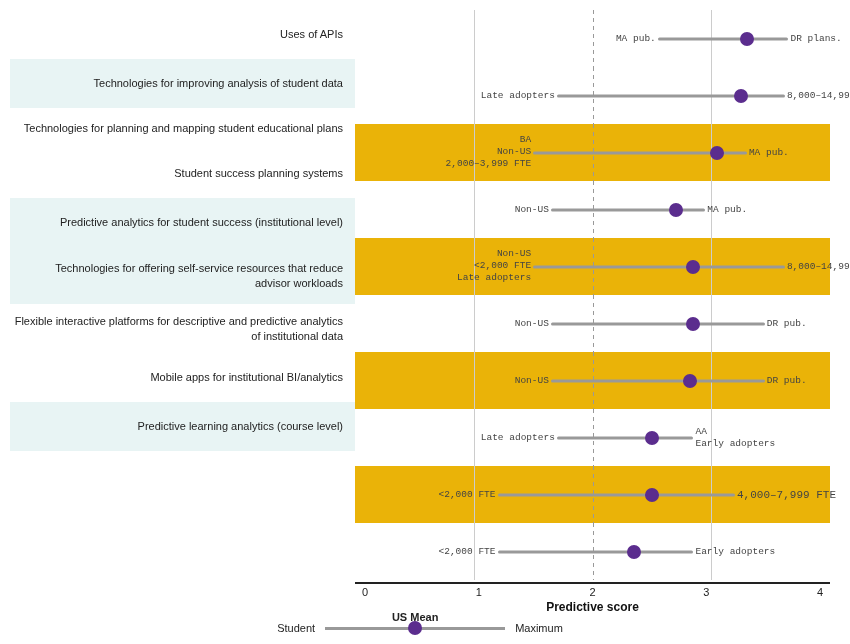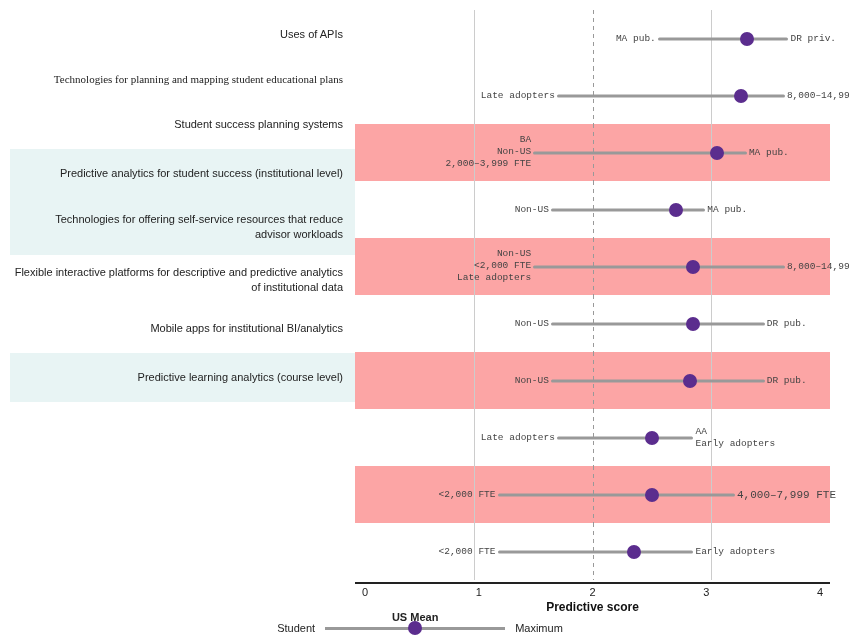--- a/index.html
+++ b/index.html
@@ -48,21 +48,21 @@
     .row-label.shaded {
       background: #e8f4f4;
     }
     .chart-row {
       display: flex;
       align-items: center;
       position: relative;
       flex: 1;
     }
     .chart-row.shaded {
-      background: #fca5a5;
+      background: #eab308;
     }
     .grid-line {
       position: absolute;
       top: 0;
       bottom: 0;
       width: 1px;
       background: #ccc;
     }
     .grid-line.dashed {
       background: repeating-linear-gradient(to bottom, #999 0px, #999 4px, transparent 4px, transparent 8px);
@@ -151,37 +151,38 @@
       white-space: nowrap;
     }
   </style>
 </head>
 <body>
 
 <div class="chart-container">
   <div class="rows-area">
     <div class="labels-col" id="labels-col">
         <div class="row-label" style="height: 49px;">Uses of APIs</div>
-        <div class="row-label" style="height: 41px; font-family: Liberation Serif, serif;">Technologies for planning and mapping student educational plans</div>
+        <div class="row-label shaded" style="height: 49px;">Technologies for improving analysis of student data</div>
+        <div class="row-label" style="height: 41px;">Technologies for planning and mapping student educational plans</div>
         <div class="row-label" style="height: 49px;">Student success planning systems</div>
         <div class="row-label shaded" style="height: 49px;">Predictive analytics for student success (institutional level)</div>
         <div class="row-label shaded" style="height: 57px; padding-left: 40px;">Technologies for offering self-service resources that reduce advisor workloads</div>
         <div class="row-label" style="height: 49px;">Flexible interactive platforms for descriptive and predictive analytics of institutional data</div>
         <div class="row-label" style="height: 49px;">Mobile apps for institutional BI/analytics</div>
         <div class="row-label shaded" style="height: 49px;">Predictive learning analytics (course level)</div>
       </div>
     <div class="plot-area" id="plot-area">
         <div class="chart-row" style="height: 49px; position: relative;">
           <div class="grid-line" style="left: 25%;"></div>
           <div class="grid-line dashed" style="left: 50%;"></div>
           <div class="grid-line" style="left: 75%;"></div>
           <div style="position: absolute; left: 63.75%; width: 27.5%; height: 3px; background: rgb(153, 153, 153); top: 50%; transform: translateY(-50%); border-radius: 2px;"></div>
           <div style="position: absolute; left: calc(82.5% - 7px); top: 50%; transform: translateY(-50%); width: 14px; height: 14px; border-radius: 50%; background: rgb(91, 45, 142); border: 2px solid rgb(91, 45, 142); z-index: 2;"></div>
           <div style="position: absolute; left: calc(63.75% - 2px); top: 50%; transform: translateY(-50%) translateX(-100%); font-size: 9.5px; color: rgb(68, 68, 68); text-align: right; white-space: nowrap; line-height: 1.3;">MA pub.</div>
-          <div style="position: absolute; left: calc(91.25% + 2px); top: 50%; transform: translateY(-50%); font-size: 9.5px; color: rgb(68, 68, 68); text-align: left; white-space: nowrap; line-height: 1.3;">DR priv.</div>
+          <div style="position: absolute; left: calc(91.25% + 2px); top: 50%; transform: translateY(-50%); font-size: 9.5px; color: rgb(68, 68, 68); text-align: left; white-space: nowrap; line-height: 1.3;">DR plans.</div>
         </div>
         <div class="chart-row" style="height: 49px; position: relative;">
           <div class="grid-line" style="left: 25%;"></div>
           <div class="grid-line dashed" style="left: 50%;"></div>
           <div class="grid-line" style="left: 75%;"></div>
           <div style="position: absolute; left: 42.5%; width: 48%; height: 3px; background: rgb(153, 153, 153); top: 50%; transform: translateY(-50%); border-radius: 2px;"></div>
           <div style="position: absolute; left: calc(81.25% - 7px); top: 50%; transform: translateY(-50%); width: 14px; height: 14px; border-radius: 50%; background: rgb(91, 45, 142); border: 2px solid rgb(91, 45, 142); z-index: 2;"></div>
           <div style="position: absolute; left: calc(42.5% - 2px); top: 50%; transform: translateY(-50%) translateX(-100%); font-size: 9.5px; color: rgb(68, 68, 68); text-align: right; white-space: nowrap; line-height: 1.3;">Late adopters</div>
           <div style="position: absolute; left: calc(90.5% + 2px); top: 50%; transform: translateY(-50%); font-size: 9.5px; color: rgb(68, 68, 68); text-align: left; white-space: nowrap; line-height: 1.3;">8,000–14,999 FTE</div>
         </div>

